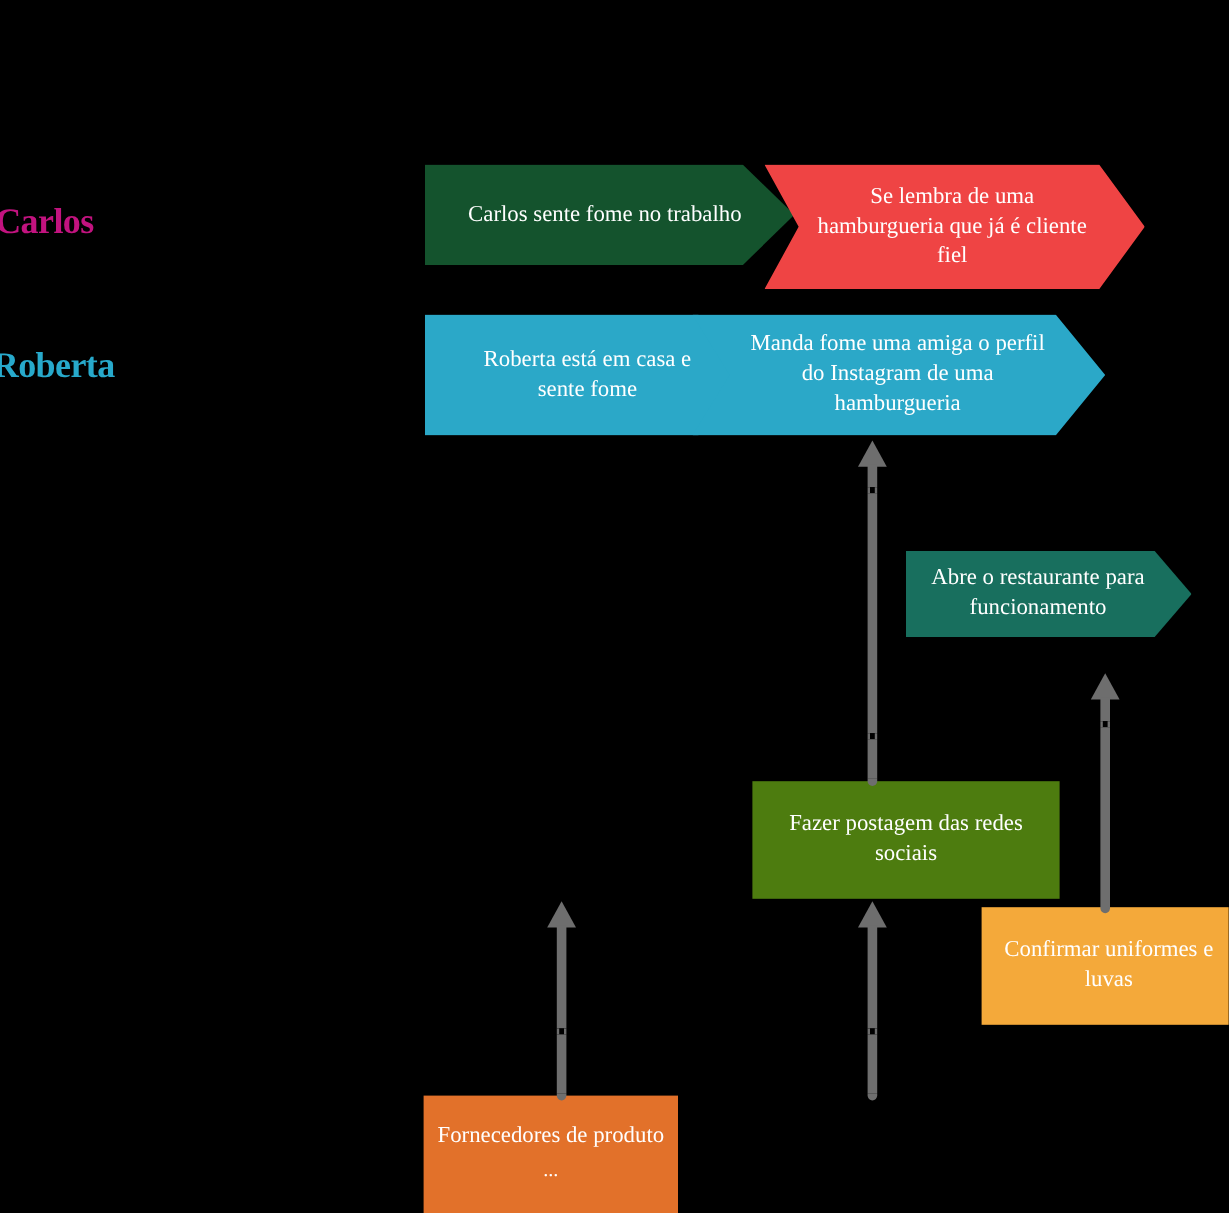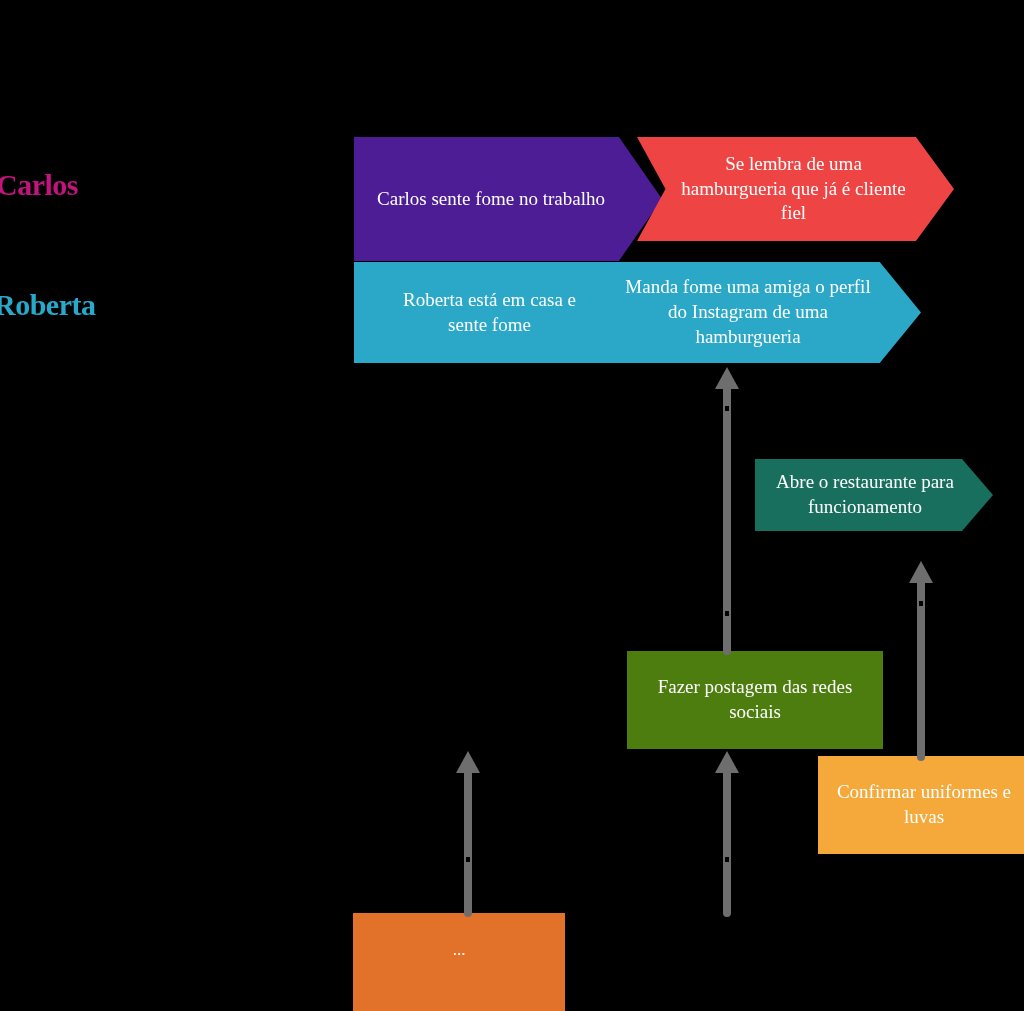--- a/index.html
+++ b/index.html
@@ -106,21 +106,21 @@
 </style>
 </head>
 <body>
 
 <div id="canvas">
 
   <div id="lane-carlos" class="lane-label">Carlos</div>
 
   <div id="lane-roberta" class="lane-label">Roberta</div>
 
-  <div class="node chev-start" style="left:354px; top:137px; width:308px; height:124px; background:#4c1d95;">
+  <div class="node chev-start" style="left:354px; top:137px; width:308px; height:84px; background:#14532d;text-align:right;">
     <div class="txt" style="padding-right:44px;">Carlos sente fome no trabalho</div>
   </div>
 
   <div class="node chev-mid" style="left:637px; top:137px; width:317px; height:104px; background:#ef4444;">
     <div class="txt" style="padding-left:36px; padding-right:40px;">Se lembra de uma hamburgueria que já é cliente fiel</div>
   </div>
 
   <div class="node chev-start" style="left:354px; top:262px; width:265px; height:101px; background:#2BA8C8;padding-left:32px;">
     <div class="txt" style="padding-right:36px;">Roberta está em casa e sente fome</div>
   </div>
@@ -136,20 +136,21 @@
 
   <div class="node rect" style="left:627px; top:651px; width:256px; height:98px; background:#4d7c0f;">
     <div class="txt">Fazer postagem das redes sociais</div>
   </div>
 
   <div class="node rect" style="left:818px; top:756px; width:212px; height:98px; background:#F4A93A;">
     <div class="txt">Confirmar uniformes e luvas</div>
   </div>
 
   <div class="node rect" style="left:353px; top:913px; width:212px; height:98px; background:#E2712A; flex-direction:column; justify-content:flex-start; padding-top:22px;">
+    <div class="txt">Fornecedores de produto</div>
     <div class="txt" style="margin-top:4px; font-size:17px;">...</div>
   </div>
 
 
   <div class="arrow" style="left:715px; top:367px; height:288px;">
     <div class="head"></div>
     <div class="shaft-upper" style="top:20px; height:19px;"></div>
     <div class="joint" style="top:39px;"></div>
     <div class="shaft-lower" style="top:44px; height:200px;"></div>
     <div class="joint" style="top:244px;"></div>

